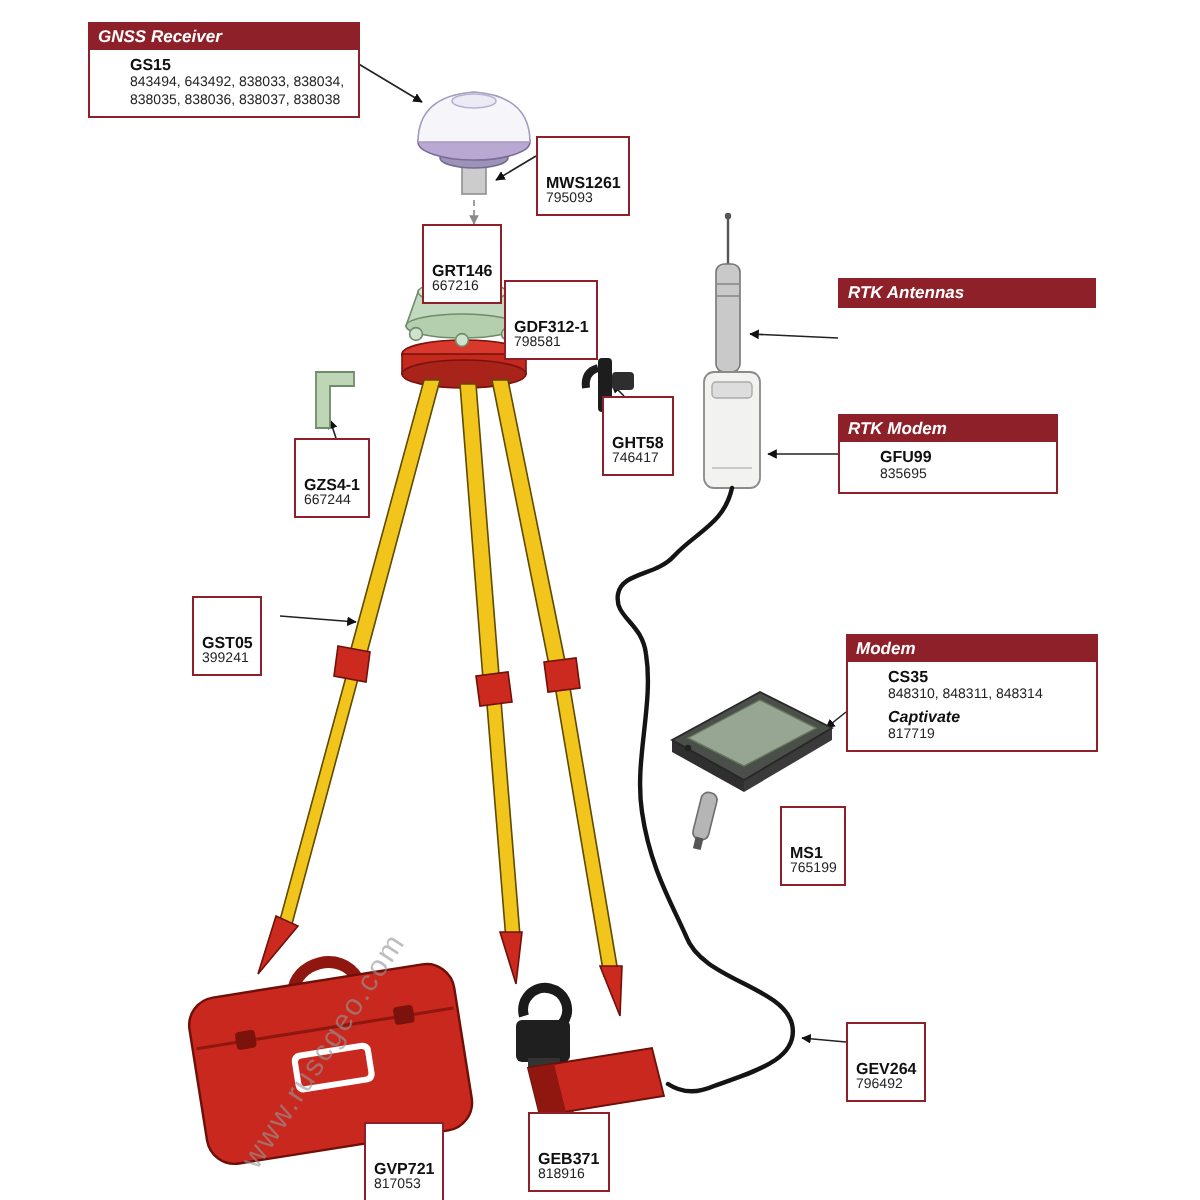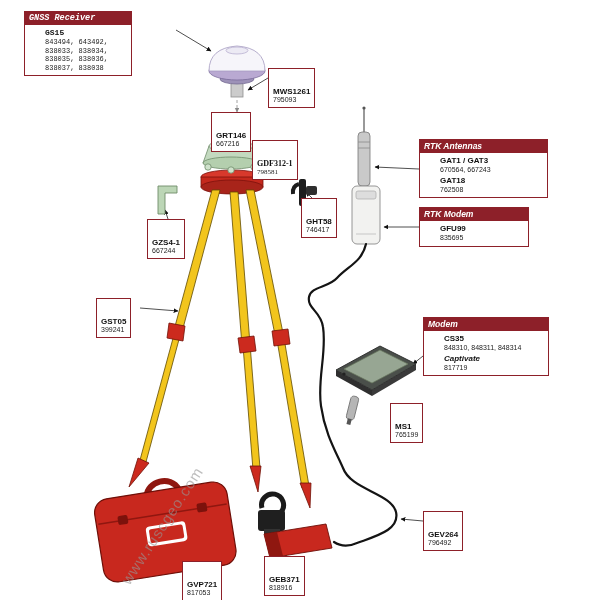--- a/index.html
+++ b/index.html
@@ -166,36 +166,30 @@
       <path d="M152,494 C155,479 179,476 185,492" fill="none" stroke="#8f1710" stroke-width="6"></path>
       <rect x="98" y="490" width="134" height="84" rx="14" fill="#c8281e" stroke="#6e0f08" stroke-width="1.2"></rect>
       <line x1="100" y1="514" x2="230" y2="514" stroke="#8f1710" stroke-width="1.5"></line>
       <rect x="120" y="509" width="10" height="9" rx="2" fill="#7c120c"></rect>
       <rect x="200" y="509" width="10" height="9" rx="2" fill="#7c120c"></rect>
       <rect x="146" y="524" width="40" height="20" rx="4" fill="#ffffff"></rect>
       <rect x="149" y="527" width="34" height="14" rx="2" fill="#c8281e"></rect>
     </g>
   </svg>
 
-  <div class="hbox" style="left:24px; top:11px; width:108px;font-family:Liberation Mono, monospace;">
+  <div class="hbox" style="left:44px; top:11px; width:136px;">
     <div class="hbox-header">GNSS Receiver</div>
     <div class="hbox-body">
       <div class="model">GS15</div>
       <div class="parts">843494, 643492, 838033, 838034, 838035, 838036, 838037, 838038</div>
     </div>
   </div>
 
   <div class="hbox" style="left:419px; top:139px; width:129px;">
     <div class="hbox-header">RTK Antennas</div>
-    <div class="hbox-body">
-      <div class="model">GAT1 / GAT3</div>
-      <div class="parts">670564, 667243</div>
-      <div class="model">GAT18</div>
-      <div class="parts">762508</div>
-    </div>
   </div>
 
   <div class="hbox" style="left:419px; top:207px; width:110px;">
     <div class="hbox-header">RTK Modem</div>
     <div class="hbox-body">
       <div class="model">GFU99</div>
       <div class="parts">835695</div>
     </div>
   </div>
 
@@ -212,21 +206,21 @@
   <div class="plabel" style="left:268px; top:68px;">
     <div class="plabel-name">MWS1261</div>
     <div class="plabel-part">795093</div>
   </div>
 
   <div class="plabel" style="left:211px; top:112px;">
     <div class="plabel-name">GRT146</div>
     <div class="plabel-part">667216</div>
   </div>
 
-  <div class="plabel" style="left:252px; top:140px;font-family:Liberation Serif, serif;">
+  <div class="plabel" style="left:252px; top:140px;">
     <div class="plabel-name">GDF312-1</div>
     <div class="plabel-part">798581</div>
   </div>
 
   <div class="plabel" style="left:301px; top:198px;">
     <div class="plabel-name">GHT58</div>
     <div class="plabel-part">746417</div>
   </div>
 
   <div class="plabel" style="left:147px; top:219px;">

